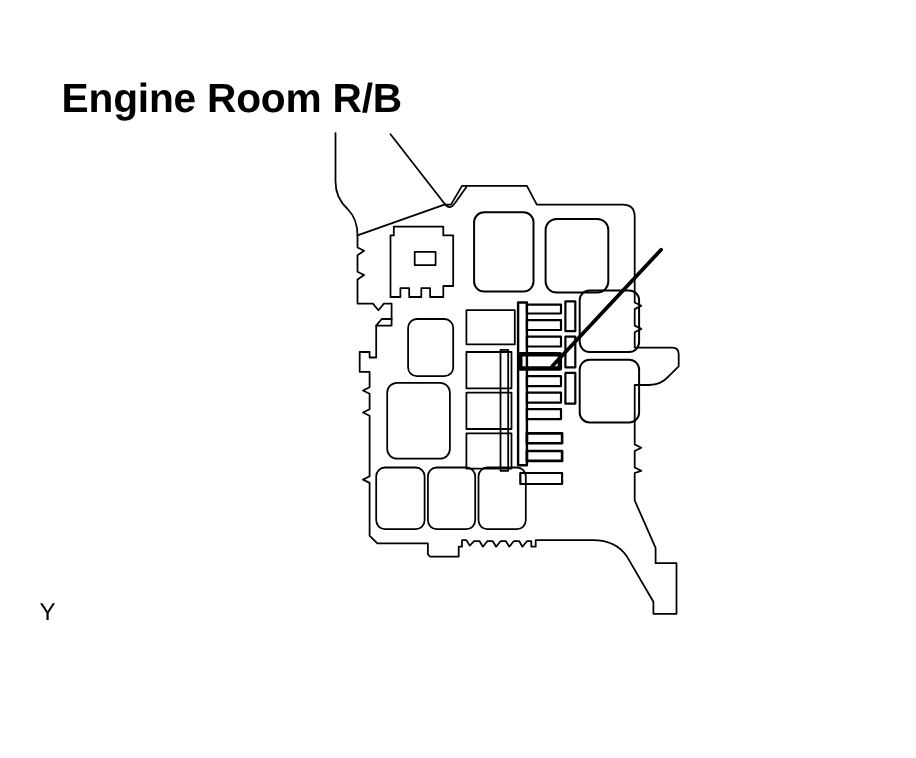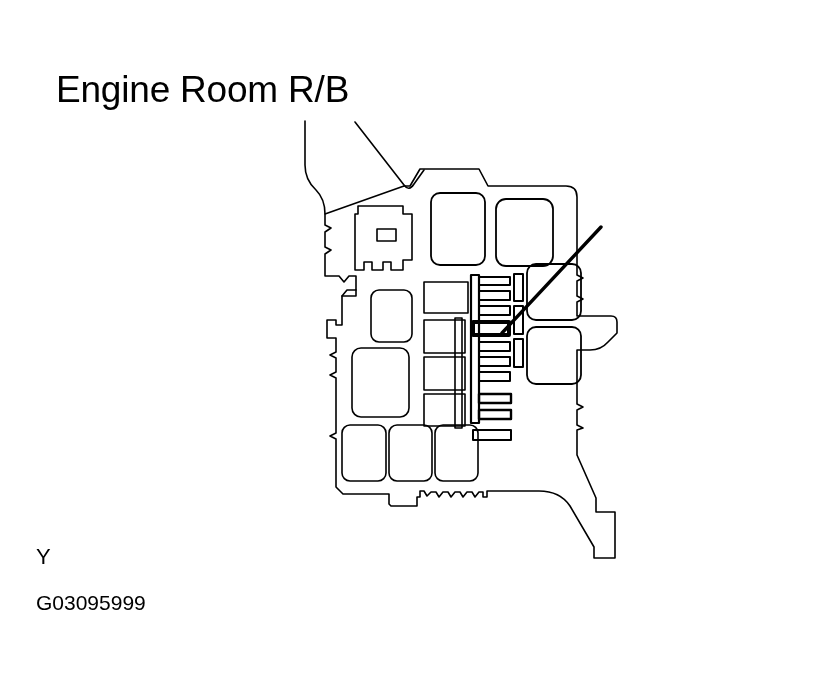--- a/index.html
+++ b/index.html
@@ -25,21 +25,21 @@
   .label {
     position: absolute;
     white-space: nowrap;
     color: #000;
     line-height: 1;
   }
   #title-label {
     left: 56px;
     top: 71px;
     font-size: 37px;
-    font-weight: normal;
+    font-weight: bold;
     letter-spacing: -0.2px;
   }
   #fuse-label {
     left: 607px;
     top: 214px;
     font-size: 32px;
     font-weight: normal;
   }
   #marker-label {
     left: 36px;
@@ -151,15 +151,14 @@
       <line x1="601" y1="227" x2="502" y2="333" stroke-width="3.4"></line>
 
     </g>
   </svg>
 
   <div class="label" id="title-label">Engine Room R/B</div>
 
 
   <div class="label" id="marker-label">Y</div>
 
-  <div class="label" id="figure-id-label">G03095999</div>
 
 </div>
 
 </body></html>

